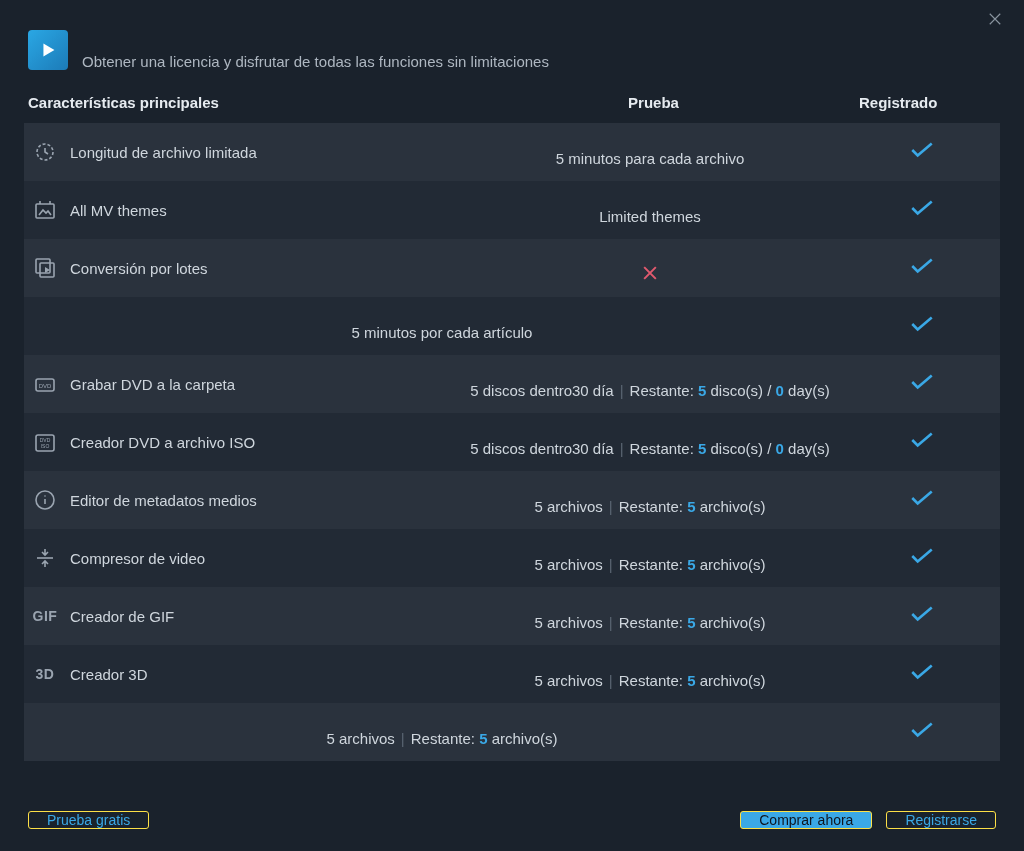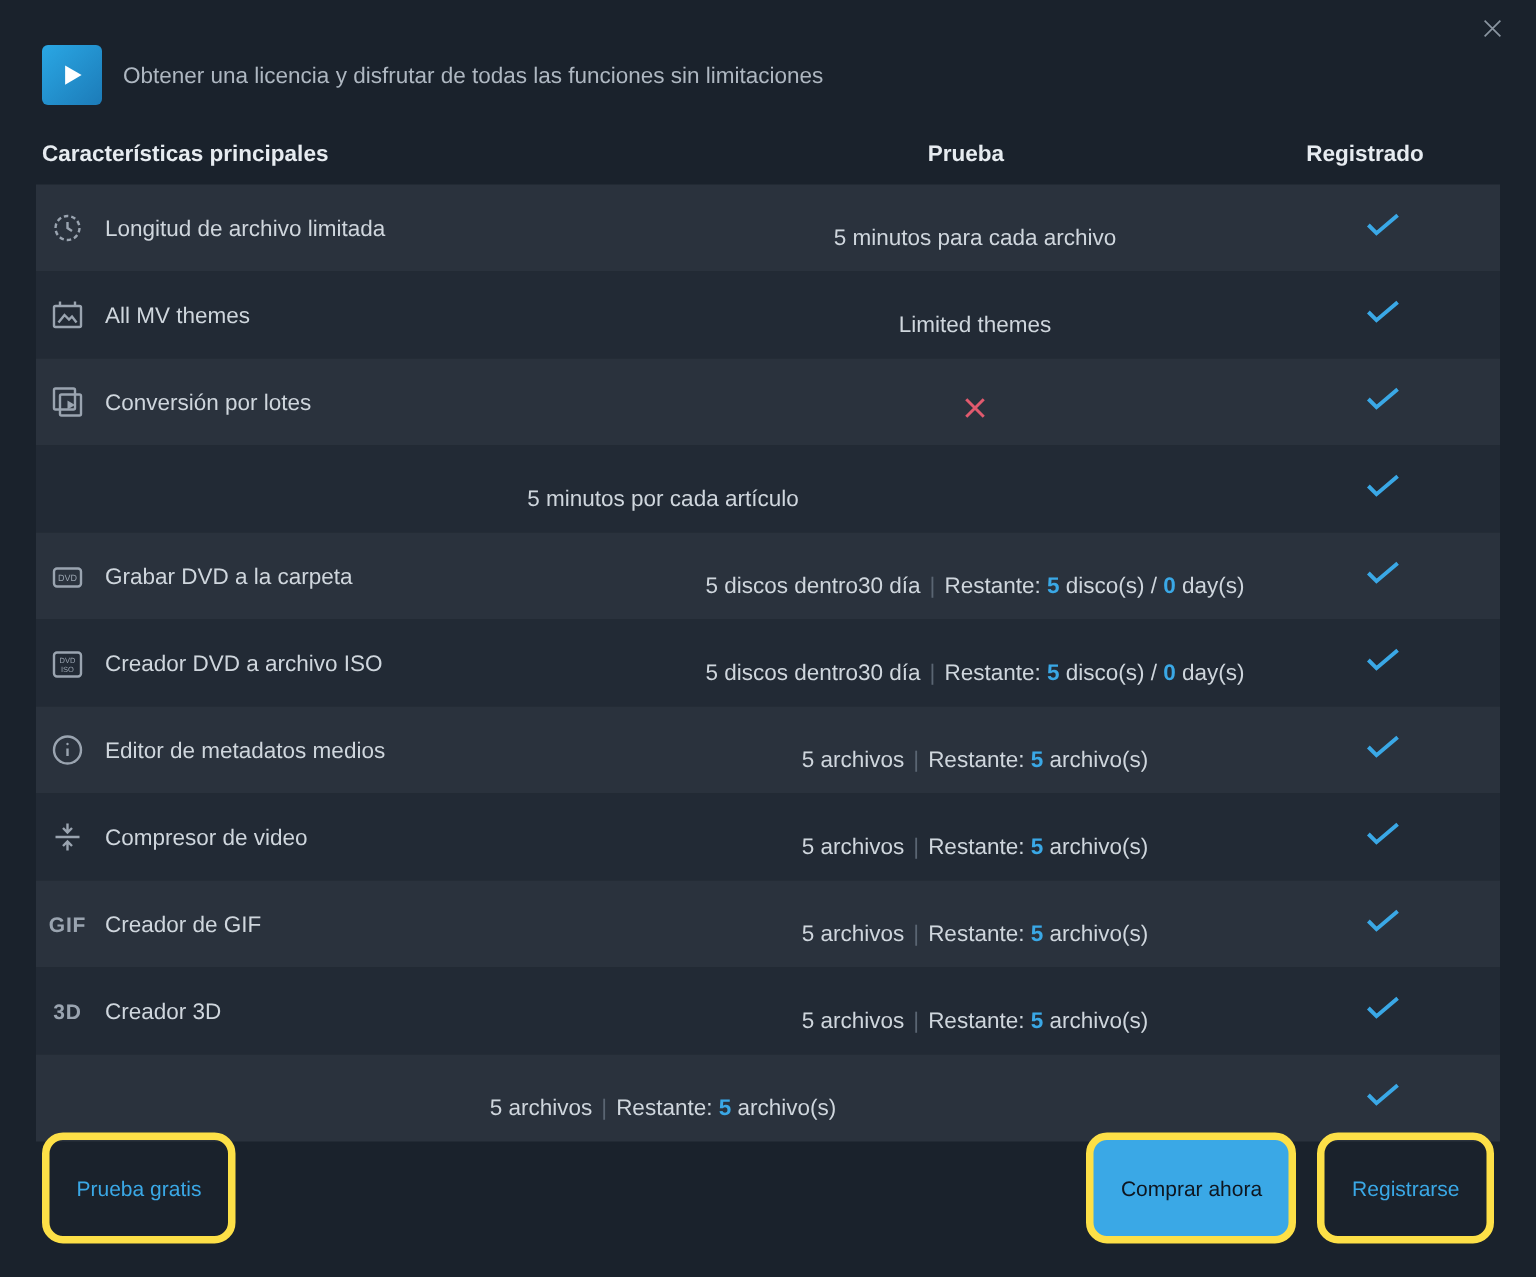--- a/index.html
+++ b/index.html
@@ -17,49 +17,49 @@
     top: 10px;
     right: 14px;
     width: 24px;
     height: 24px;
     cursor: pointer;
     color: #8a95a0;
   }
   .close-btn svg { width: 18px; height: 18px; }
   .header {
     display: flex;
-    align-items: center;
+    align-items: flex-end;
     padding: 30px 38px 18px 28px;
     gap: 14px;
   }
   .app-logo {
     width: 40px;
     height: 40px;
     background: linear-gradient(135deg, #2aa7e4, #1c7bb8);
     border-radius: 4px;
     display: flex;
     align-items: center;
     justify-content: center;
     flex-shrink: 0;
   }
   .app-logo svg { width: 22px; height: 22px; }
   .header-title {
     color: #aeb7c1;
     font-size: 15px;
   }
   .table-head {
     display: flex;
-    padding: 6px 44px 12px 28px;
+    padding: 6px 25px 12px 28px;
     font-weight: 600;
     color: #e6ebf0;
     font-size: 15px;
   }
   .col-feat { flex: 0 0 420px; }
   .col-trial { flex: 1; text-align: center; }
-  .col-reg { flex: 0 0 140px; text-align: center; }
+  .col-reg { flex: 0 0 140px; text-align: left; }
   .rows {
     display: flex;
     flex-direction: column;
     padding: 0 24px;
   }
   .row {
     height: 58px;
     display: flex;
     align-items: center;
     padding: 0 8px;
@@ -103,26 +103,26 @@
   .check svg { width: 26px; height: 18px; }
   .footer {
     position: absolute;
     bottom: 0; left: 0; right: 0;
     padding: 22px 28px;
     display: flex;
     align-items: center;
     justify-content: space-between;
   }
   .btn {
-    border: 5px solid #fde047;
+    border: 1px solid #fde047;
     background: transparent;
     color: #3aa8e6;
-    padding: 24px 18px;
+    padding: 0 18px;
     font-size: 14px;
-    border-radius: 14px;
+    border-radius: 3px;
     cursor: pointer;
     font-family: inherit;
   }
   .btn-primary {
     background: #3aa8e6;
     color: #0e1620;
   }
   .footer-right { display: flex; gap: 14px; justify-content: flex-end; }
   .icon-txt {
     font-weight: 700;

